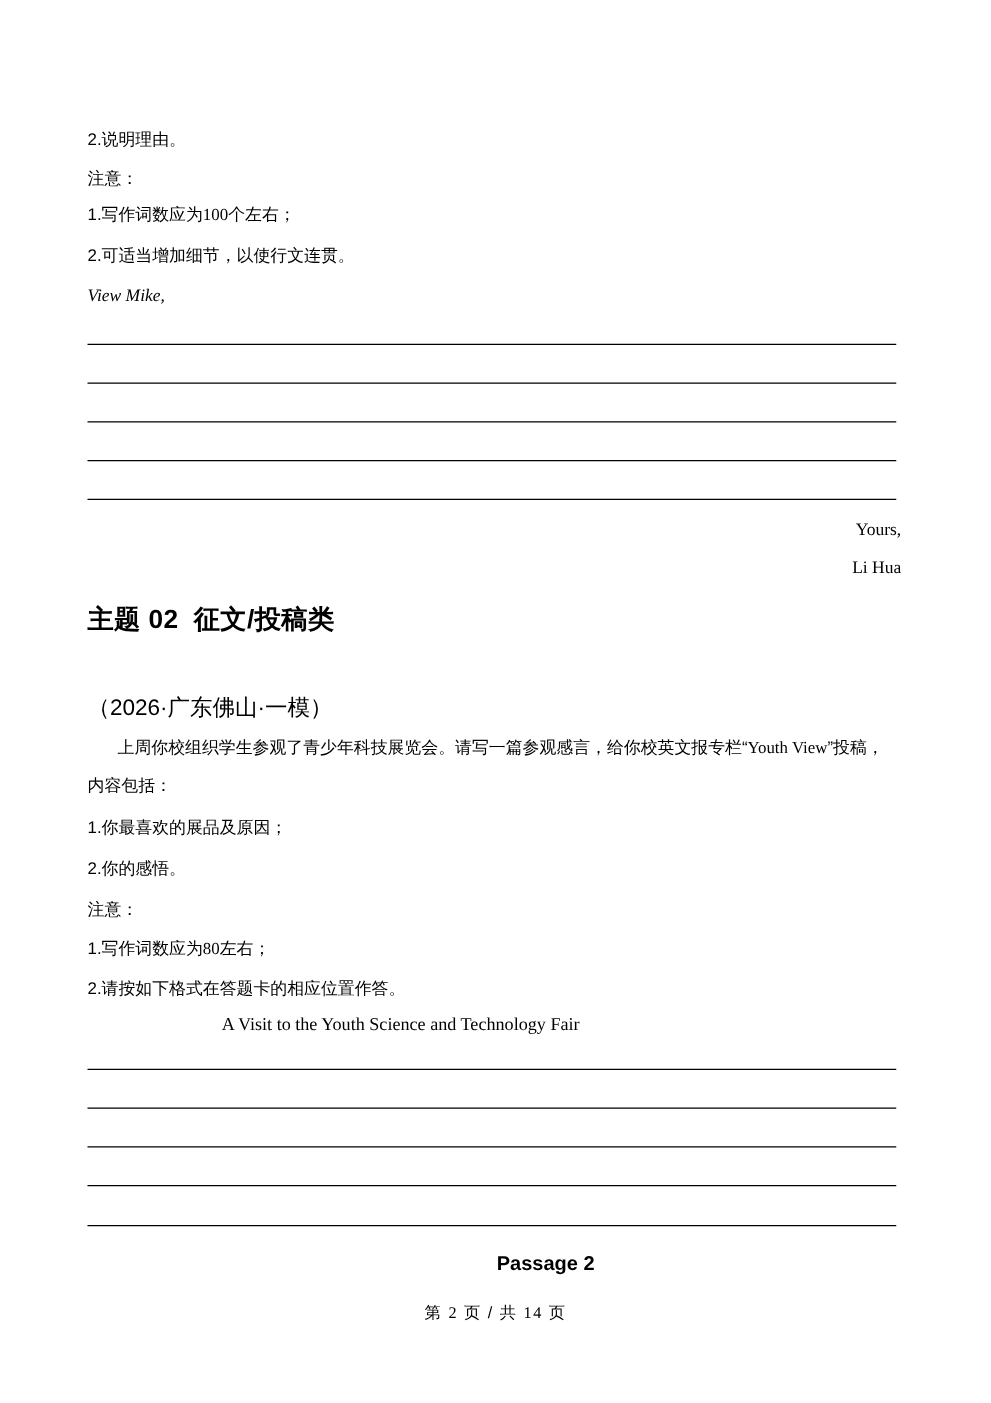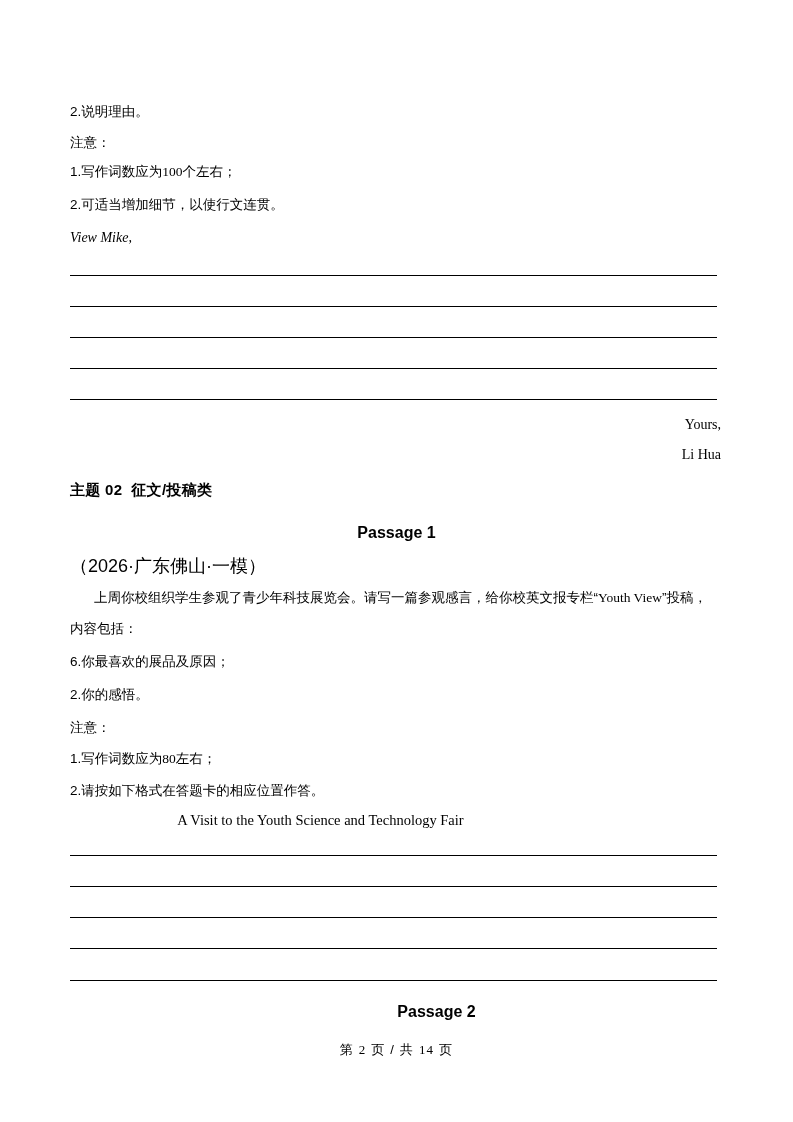--- a/index.html
+++ b/index.html
@@ -41,21 +41,21 @@
     position: absolute;
     left: 70px;
     width: 647px;
     height: 0;
     border-top: 1.6px solid #000000;
   }
   
   .sec-head {
     position: absolute;
     left: 70px;
-    font-size: 15px;
+    font-size: 21px;
     font-weight: bold;
     letter-spacing: 0.3px;
     font-family: "Liberation Sans", sans-serif;
   }
   
   .passage-head {
     position: absolute;
     left: 0;
     width: 793px;
     text-align: center;
@@ -118,29 +118,28 @@
   <div class="rule" style="top:337px;"></div>
   <div class="rule" style="top:368px;"></div>
   <div class="rule" style="top:399px;"></div>
 
   <div class="sig" style="top:417px;">Yours,</div>
 
   <div class="sig" style="top:447px;">Li Hua</div>
 
   <div class="sec-head" style="top:481px;"><span>主题 02</span>&nbsp;&nbsp;<span>征文/投稿类</span></div>
 
-  <div class="passage-head" style="top:524px;">Passage 1</div>
 
   <div class="tx" style="left:70px; top:557px; font-size:18px;">（2026·广东佛山·一模）</div>
 
   <div class="tx" style="left:70px; top:589px;margin-left:24px;"><span>上周你校组织学生参观了青少年科技展览会。请写一篇参观感言，给你校英文报专栏</span><span>“</span><span class="lat">Youth View</span><span>”</span><span>投稿，</span></div>
 
   <div class="tx" style="left:70px; top:620px;">内容包括：</div>
 
-  <div class="tx" style="left:70px; top:653px;">6.你最喜欢的展品及原因；</div>
+  <div class="tx" style="left:70px; top:653px;">1.你最喜欢的展品及原因；</div>
 
   <div class="tx" style="left:70px; top:686px;">2.你的感悟。</div>
 
   <div class="tx" style="left:70px; top:719px;">注意：</div>
 
   <div class="tx" style="left:70px; top:750px;"><span>1.写作词数应为</span><span class="lat">80</span><span>左右；</span></div>
 
   <div class="tx" style="left:70px; top:782px;">2.请按如下格式在答题卡的相应位置作答。</div>
 
   <div class="center-title" style="top:812px;">A Visit to the Youth Science and Technology Fair</div>

